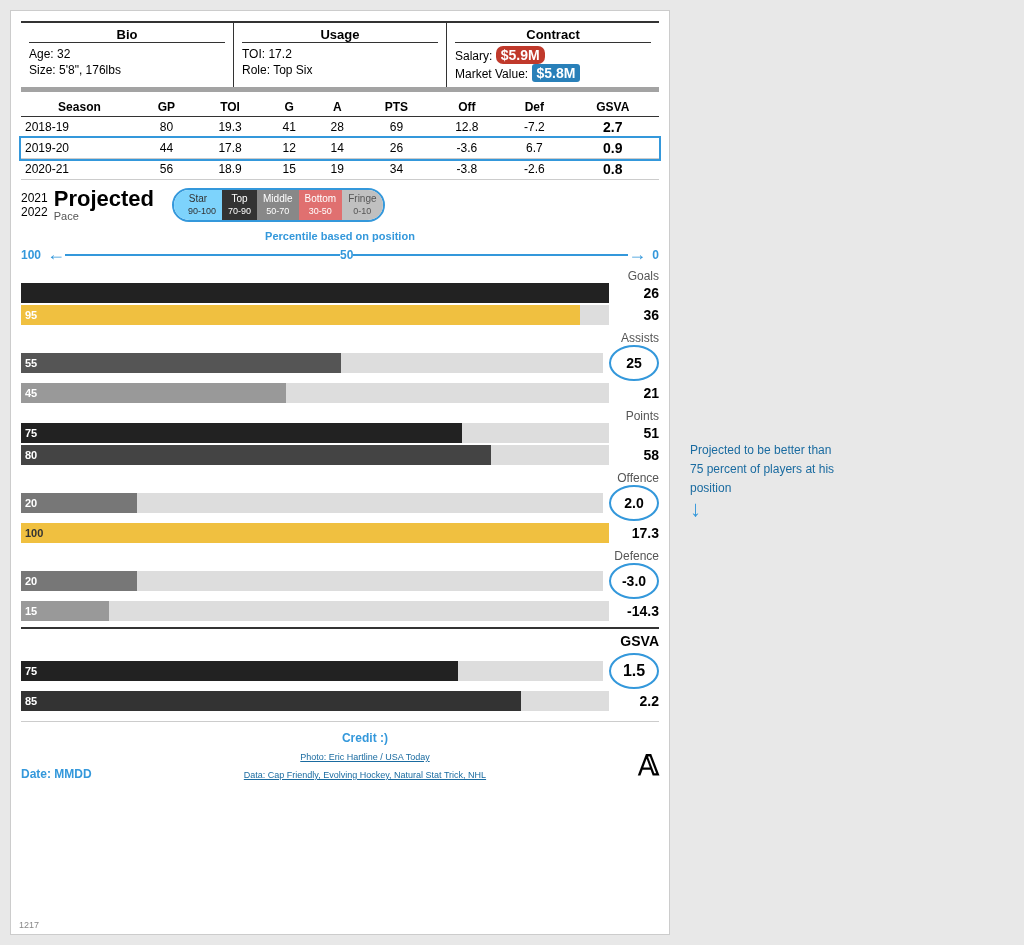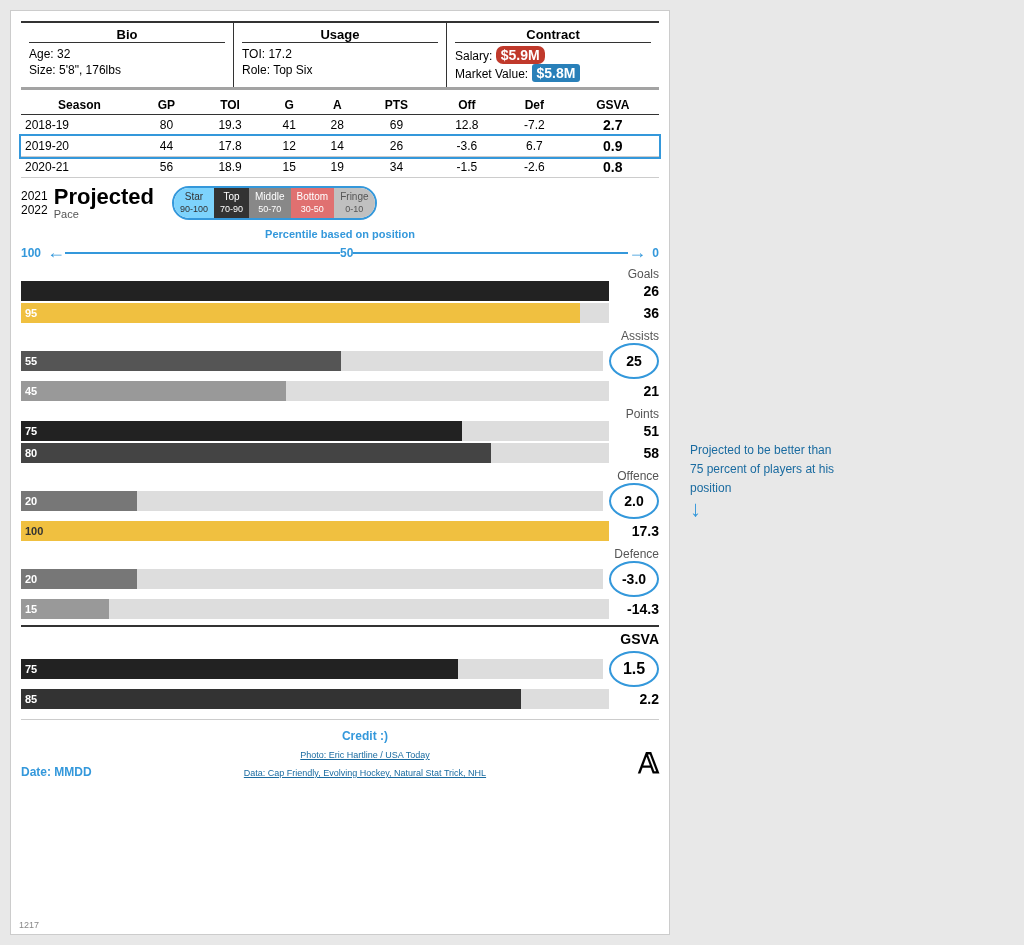--- a/index.html
+++ b/index.html
@@ -23,21 +23,21 @@
     .annotations-panel {
       width: 340px;
       padding: 10px 10px 10px 5px;
       position: relative;
     }
 
     
     .top-section {
       display: flex;
       border-top: 2px solid #333;
-      border-bottom: 3px solid #a3a3a3;
+      border-bottom: 5px solid #a3a3a3;
       margin-bottom: 6px;
     }
     .section-col {
       flex: 1;
       padding: 4px 8px;
       border-right: 1px solid #333;
     }
     .section-col:last-child { border-right: none; }
     .section-header {
       text-align: center;
@@ -277,37 +277,37 @@
         <td>6.7</td>
         <td class="gsva-bold">0.9</td>
       </tr>
       <tr>
         <td>2020-21</td>
         <td>56</td>
         <td>18.9</td>
         <td>15</td>
         <td>19</td>
         <td>34</td>
-        <td>-1.5</td>
+        <td>-3.8</td>
         <td>-2.6</td>
         <td class="gsva-bold">0.8</td>
       </tr>
     </tbody>
   </table>
 
   <div class="projected-section">
     <div style="margin-right:6px;">
       <div style="font-size:12px;font-weight:normal;line-height:1.2;">2021<br>2022</div>
     </div>
     <div style="margin-right:8px;">
       <div class="projected-label">Projected</div>
       <div class="pace-label">Pace</div>
     </div>
     <div class="legend-container">
-      <div class="legend-item" style="background:#7dd3fc;color:#333;">Star<br><span style="font-size:9px;">90-100</span></div>
+      <div class="legend-item" style="background:#7dd3fc;color:#333;">Star<br><span style="font-size:9px;margin-left:8px;">90-100</span></div>
       <div class="legend-item" style="background:#333;">Top<br><span style="font-size:9px;">70-90</span></div>
       <div class="legend-item" style="background:#888;">Middle<br><span style="font-size:9px;">50-70</span></div>
       <div class="legend-item" style="background:#e07070;">Bottom<br><span style="font-size:9px;">30-50</span></div>
       <div class="legend-item" style="background:#c0c0c0;color:#555;">Fringe<br><span style="font-size:9px;">0-10</span></div>
     </div>
   </div>
 
   <div style="margin-bottom:4px;">
     <div style="text-align:center;font-size:11px;color:#3498db;font-weight:bold;margin-bottom:2px;">Percentile based on position</div>
     <div style="display:flex;align-items:center;justify-content:space-between;margin-bottom:2px;">

